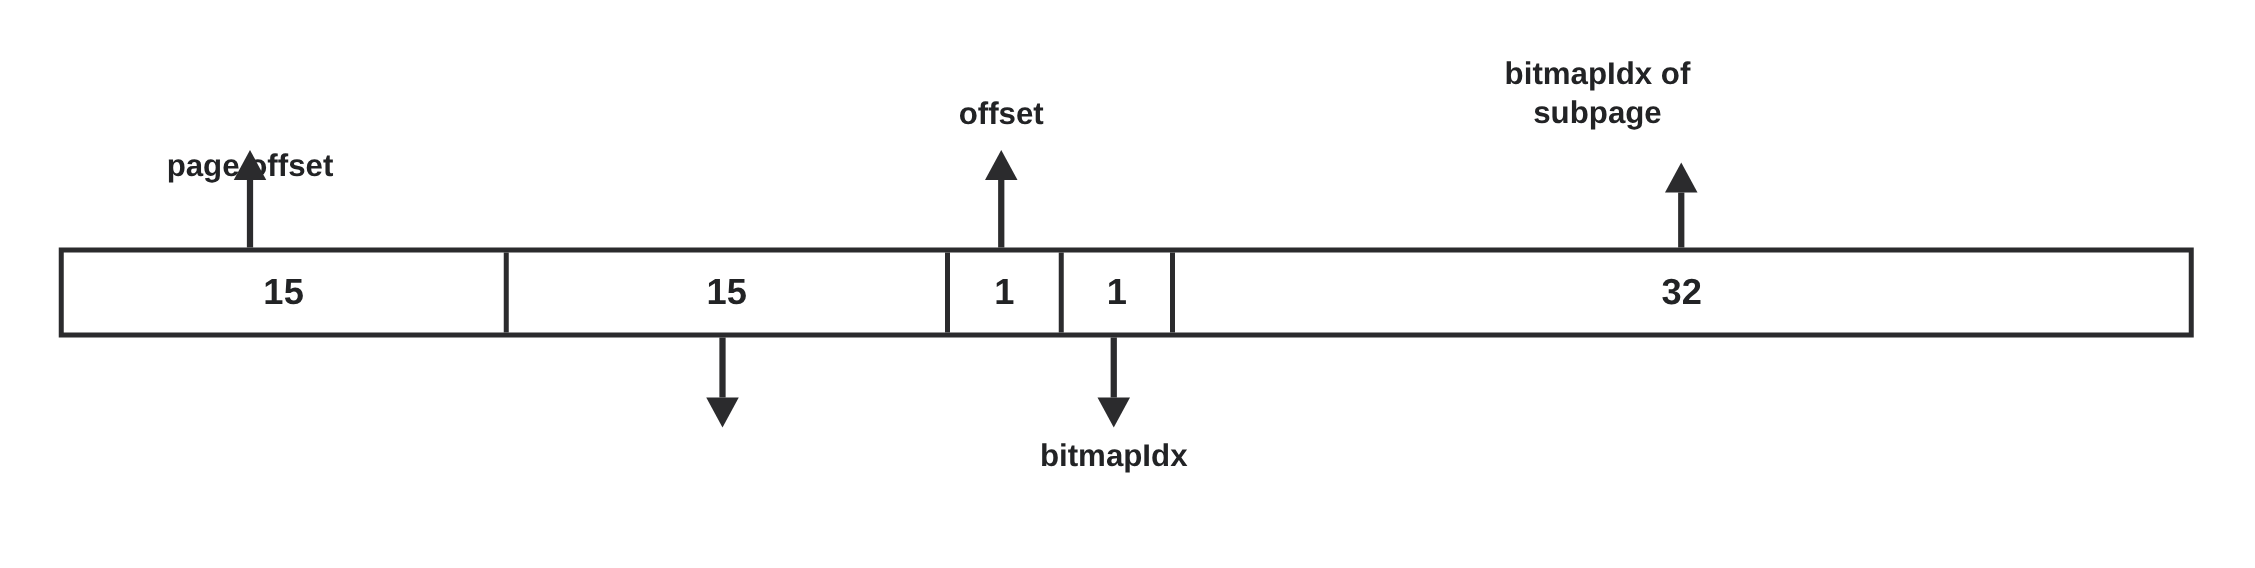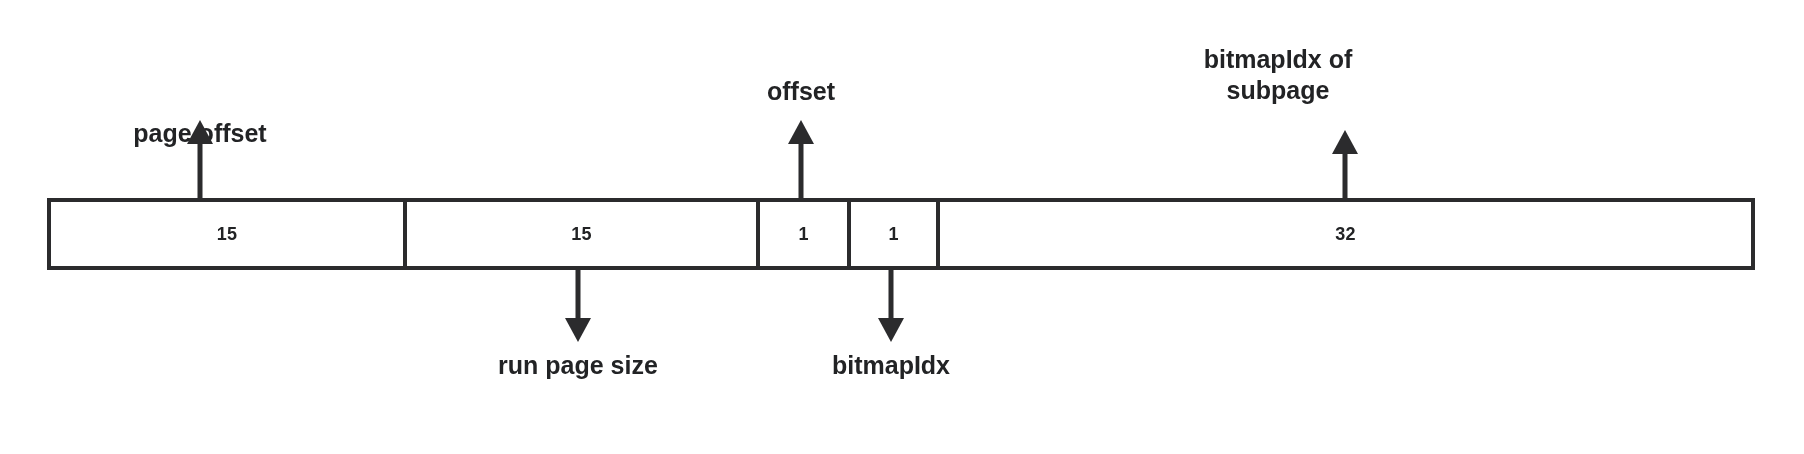--- a/index.html
+++ b/index.html
@@ -30,21 +30,21 @@
     background: #ffffff;
     display: flex;
   }
   .bit-cell {
     position: relative;
     box-sizing: border-box;
     display: flex;
     align-items: center;
     justify-content: center;
     color: #222325;
-    font-size: 18px;
+    font-size: 29px;
     font-weight: 600;
     letter-spacing: 0.2px;
     line-height: 1;
   }
   .bit-cell + .bit-cell {
     border-left: 4px solid #2b2b2d;
   }
 
   
   .callout-label {
@@ -102,21 +102,20 @@
       <span>32</span>
     </div>
   </div>
 
   <div class="callout-label" style="left:200px; top:76px; width:340px;margin-top:42px;">page offset</div>
   <div class="leader" style="left:200px; top:144px; height:54px;"></div>
   <div class="arrowhead up" style="left:200px; top:120px;"></div>
 
   <div class="leader" style="left:578px; top:270px; height:48px;"></div>
   <div class="arrowhead down" style="left:578px; top:318px;"></div>
-  <div class="callout-label" style="left:578px; top:350px; width:420px;">run page size</div>
 
   <div class="callout-label" style="left:801px; top:76px; width:320px;">offset</div>
   <div class="leader" style="left:801px; top:144px; height:54px;"></div>
   <div class="arrowhead up" style="left:801px; top:120px;"></div>
 
   <div class="leader" style="left:891px; top:270px; height:48px;"></div>
   <div class="arrowhead down" style="left:891px; top:318px;"></div>
   <div class="callout-label" style="left:891px; top:350px; width:400px;">bitmapIdx</div>
 
   <div class="callout-label" style="left:1278px; top:44px; width:420px;">bitmapIdx of

